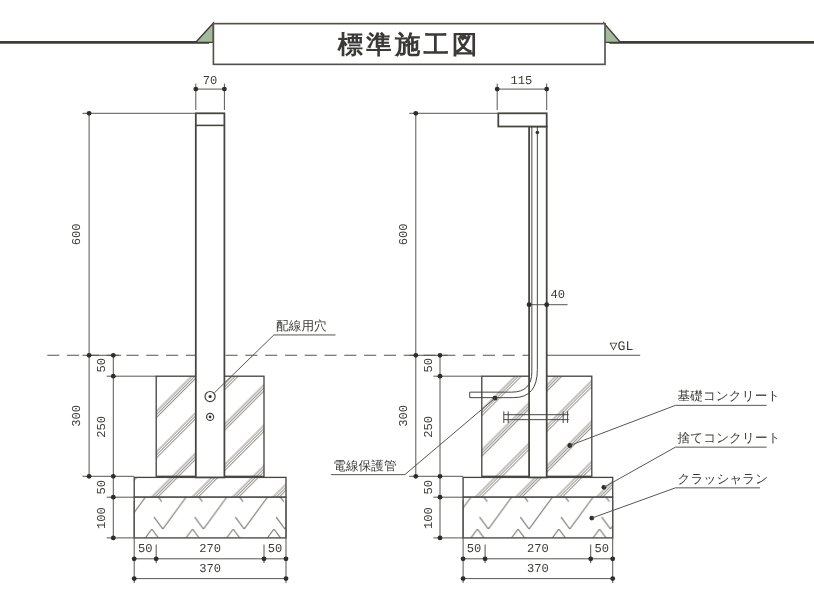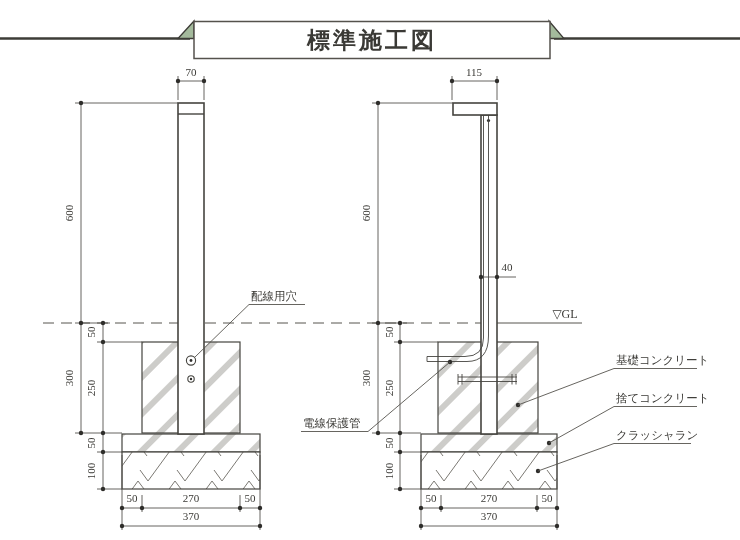--- a/index.html
+++ b/index.html
@@ -1,17 +1,17 @@
 <!DOCTYPE html>
 <html><head>
 <meta charset="utf-8">
 <style>
   html,body{margin:0;padding:0;background:#ffffff;}
   #canvas{position:relative;width:740px;height:540px;background:#ffffff;overflow:hidden;
-          font-family:Liberation Serif, serif;}
+          font-family:Liberation Mono, monospace;}
   svg{position:absolute;left:0;top:0;}
   text{fill:#3a3935;}
   .dimnum{font-size:11px;}
   .callout{font-size:11.5px;}
   .gl{font-size:12px;}
   .title{font-size:23px;font-weight:600;letter-spacing:3px;}
 </style>
 </head>
 <body>
 

